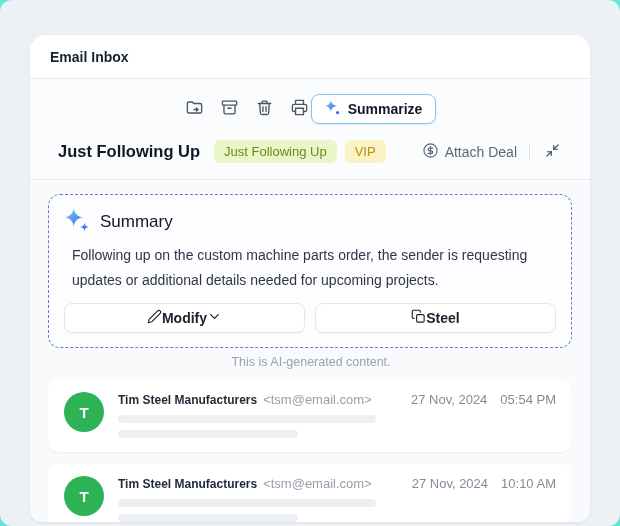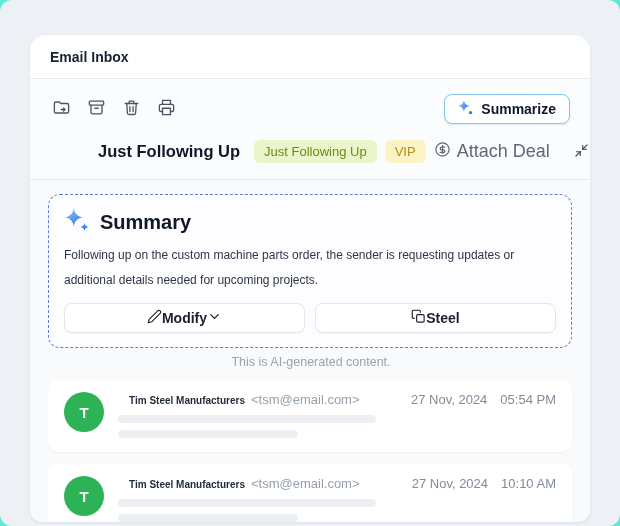--- a/index.html
+++ b/index.html
@@ -8,74 +8,74 @@
   .stage { width:620px; height:526px; background:#5eead4; position:relative; overflow:hidden; }
   .page { position:absolute; inset:0; background:#edf1f6; border-radius:12px; overflow:hidden; }
 
   .card { margin:35px 30px 0; height:487px; background:#f9fafc; border-radius:16px 16px 12px 12px;
           box-shadow:0 1px 3px rgba(16,24,40,.08); overflow:hidden; }
 
   .card-header { height:44px; background:#ffffff; border-bottom:1px solid #e9edf2;
                  display:flex; align-items:center; padding:0 20px; }
   .card-title { font-size:14px; font-weight:700; color:#18212f; }
 
-  .toolbar { display:flex; align-items:center; justify-content:space-between; padding:15px 20px 8px; }
+  .toolbar { display:flex; align-items:center; justify-content:center; padding:15px 20px 8px; }
   .tool-icons { display:flex; align-items:center; gap:13px; }
   .icon-btn { width:22px; height:22px; display:flex; align-items:center; justify-content:center;
               color:#4b5563; cursor:pointer; background:none; border:none; }
   .icon-btn svg { width:19px; height:19px; }
 
   .summarize-btn { display:flex; align-items:center; gap:8px; background:#fff;
                    border:1px solid #85c6ea; border-radius:8px; padding:5px 13px;
                    font-family:"Liberation Sans", sans-serif;
                    font-size:14px; font-weight:700; color:#0f172a; cursor:pointer;
                    box-shadow:0 1px 2px rgba(56,152,224,.18); }
 
-  .subject-row { display:flex; align-items:center; padding:8px 20px 16px;margin-left:48px; }
+  .subject-row { display:flex; align-items:center; padding:8px 28px 16px; }
   .subject-title { font-size:16.5px; font-weight:700; color:#101828; margin-right:14px; white-space:nowrap; }
   .tag { font-size:13px; padding:4px 10px; border-radius:6px; margin-right:8px; white-space:nowrap; }
   .tag-green { background:#eaf6c9; color:#6c8a17; }
   .tag-yellow { background:#fcf3c5; color:#b28f17; }
   .spacer { flex:1; }
-  .attach-deal { display:flex; align-items:center; gap:6px; color:#5d6878; font-size:18px;
+  .attach-deal { display:flex; align-items:center; gap:6px; color:#5d6878; font-size:14px;
                  font-weight:500; cursor:pointer; white-space:nowrap; }
   .attach-deal svg { width:17px; height:17px; }
   .vdivider { width:1px; height:18px; background:#dfe4eb; margin:0 12px; }
   .collapse-btn { width:20px; height:20px; display:flex; align-items:center; justify-content:center;
                   color:#3f4a59; cursor:pointer; background:none; border:none; }
   .collapse-btn svg { width:15px; height:15px; }
 
   .top-block { border-bottom:1px solid #e7ebf0; background:#fbfcfd; }
 
   .content { padding:14px 18px 0; }
 
   .summary-card { background:#fdfdff; border:1.5px dashed #5d7cd9; border-radius:12px;
                   padding:12px 15px 14px; }
   .sum-head { display:flex; align-items:center; gap:10px; }
   .sum-head svg { width:26px; height:26px; }
-  .sum-title { font-size:20px; font-weight:700; color:#101828; }
-  .sum-text { margin-top:6px; font-size:12px; line-height:25px; color:#2d3748; }
+  .sum-title { font-size:17px; font-weight:400; color:#101828; }
+  .sum-text { margin-top:6px; font-size:14px; line-height:25px; color:#2d3748;margin-left:8px; }
   .sum-actions { margin-top:10px; display:flex; gap:10px; }
   .sum-btn { flex:1; height:30px; background:#fff; border:1px solid #e3e7ed; border-radius:8px;
              display:flex; align-items:center; justify-content:center; gap:0;
              font-family:"Liberation Sans", sans-serif;
              font-size:14px; font-weight:700; color:#1a202c; cursor:pointer;
              box-shadow:0 1px 1px rgba(16,24,40,.04); }
   .sum-btn svg { width:15px; height:15px; }
 
   .disclaimer { margin:7px 0 11px 2px; font-size:12.5px; color:#99a3b0;text-align:center; }
 
   .email-item { background:#fff; border-radius:10px; padding:12px 16px 14px; margin-bottom:12px;
                 display:flex; gap:14px; box-shadow:0 1px 2px rgba(16,24,40,.05); cursor:pointer; }
   .avatar { width:40px; height:40px; border-radius:50%; background:#2db356; color:#fff;
             display:flex; align-items:center; justify-content:center;
             font-size:15px; font-weight:600; flex:0 0 40px; }
   .email-main { flex:1; min-width:0; }
   .email-top { display:flex; align-items:baseline; }
-  .sender { font-size:10px; font-weight:700; color:#1f2937; white-space:nowrap;margin-left:11px; }
+  .sender { font-size:12px; font-weight:700; color:#1f2937; white-space:nowrap; }
   .addr { font-size:13px; color:#95a0ad; margin-left:6px; white-space:nowrap; }
   .edate { font-size:13px; color:#828c9a; white-space:nowrap; display:flex; gap:13px; }
   .bar { height:8px; border-radius:4px; background:#edeff3; }
   .bar1 { width:258px; margin-top:8px; }
   .bar2 { width:180px; margin-top:7px; }
 </style>
 </head>
 <body>
 
 <div class="stage">

